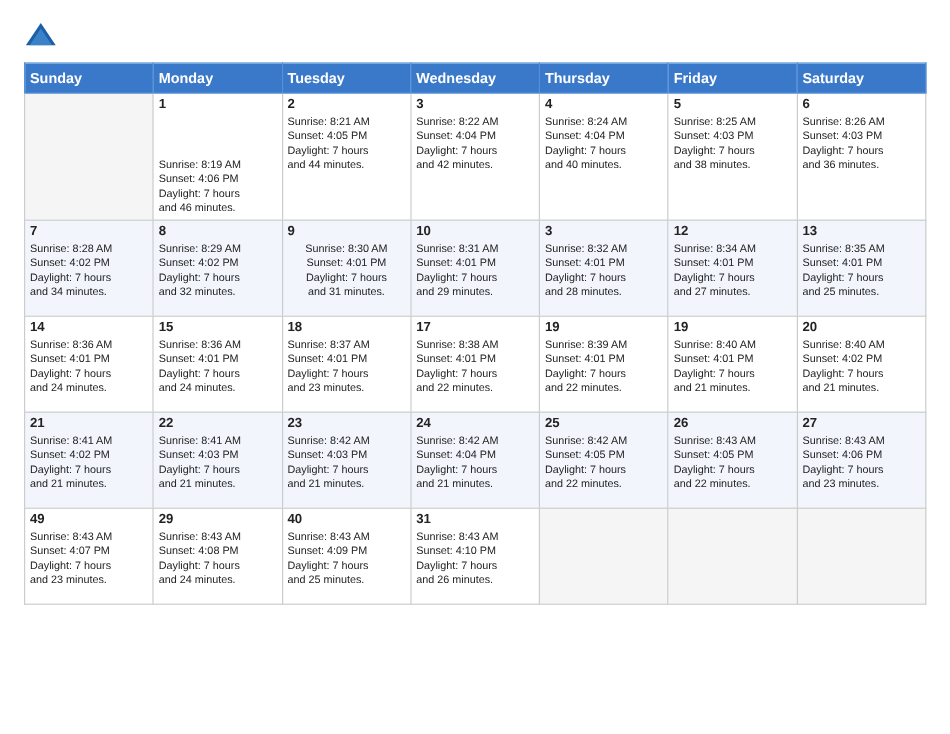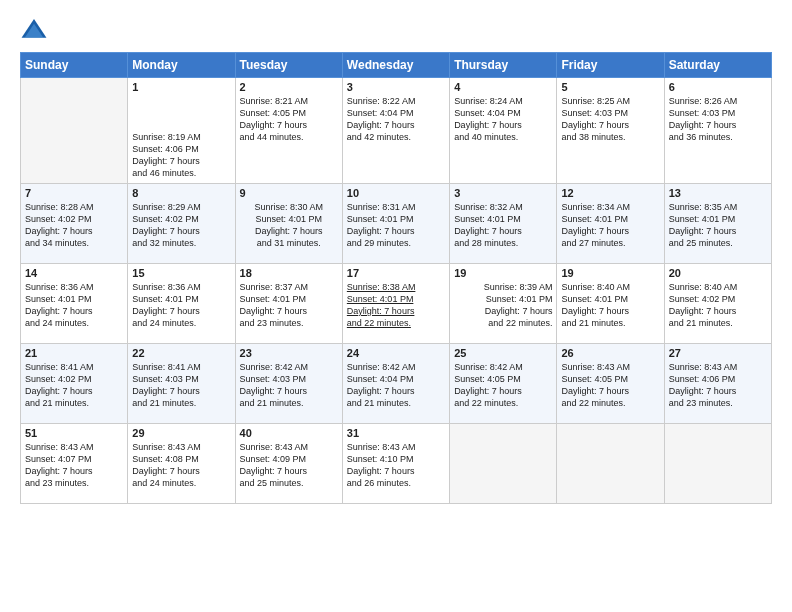--- a/index.html
+++ b/index.html
@@ -245,28 +245,28 @@
           </td>
           <td>
             <span class="day-number">18</span>
             <div class="day-info" style="white-space: pre-line;">Sunrise: 8:37 AM
 Sunset: 4:01 PM
 Daylight: 7 hours
 and 23 minutes.</div>
           </td>
           <td>
             <span class="day-number">17</span>
-            <div class="day-info" style="white-space: pre-line; text-decoration: underline;">Sunrise: 8:38 AM
+            <div class="day-info" style="white-space: pre-line;">Sunrise: 8:38 AM
 Sunset: 4:01 PM
 Daylight: 7 hours
 and 22 minutes.</div>
           </td>
           <td>
             <span class="day-number">19</span>
-            <div class="day-info" style="white-space: pre-line; text-align: right;">Sunrise: 8:39 AM
+            <div class="day-info" style="white-space: pre-line;">Sunrise: 8:39 AM
 Sunset: 4:01 PM
 Daylight: 7 hours
 and 22 minutes.</div>
           </td>
           <td>
             <span class="day-number">19</span>
             <div class="day-info" style="white-space: pre-line;">Sunrise: 8:40 AM
 Sunset: 4:01 PM
 Daylight: 7 hours
 and 21 minutes.</div>
@@ -325,21 +325,21 @@
           <td>
             <span class="day-number">27</span>
             <div class="day-info" style="white-space: pre-line;">Sunrise: 8:43 AM
 Sunset: 4:06 PM
 Daylight: 7 hours
 and 23 minutes.</div>
           </td>
         </tr>
         <tr class="row-white">
           <td>
-            <span class="day-number">51</span>
+            <span class="day-number">49</span>
             <div class="day-info" style="white-space: pre-line;">Sunrise: 8:43 AM
 Sunset: 4:07 PM
 Daylight: 7 hours
 and 23 minutes.</div>
           </td>
           <td>
             <span class="day-number">29</span>
             <div class="day-info" style="white-space: pre-line;">Sunrise: 8:43 AM
 Sunset: 4:08 PM
 Daylight: 7 hours

